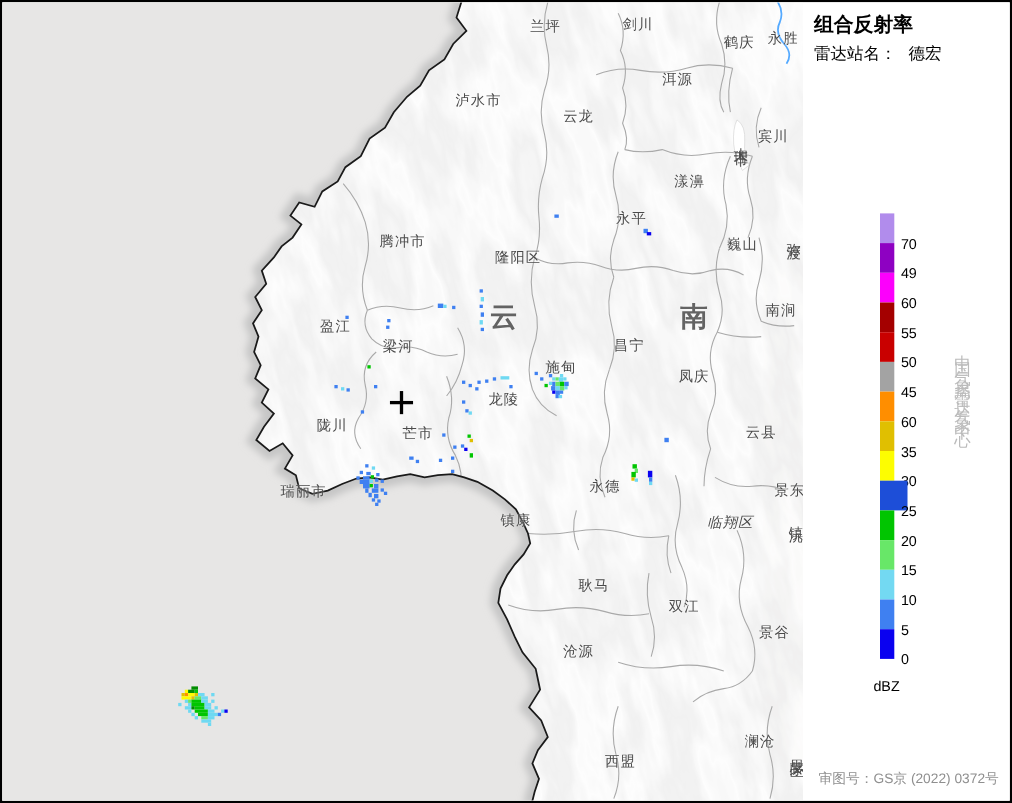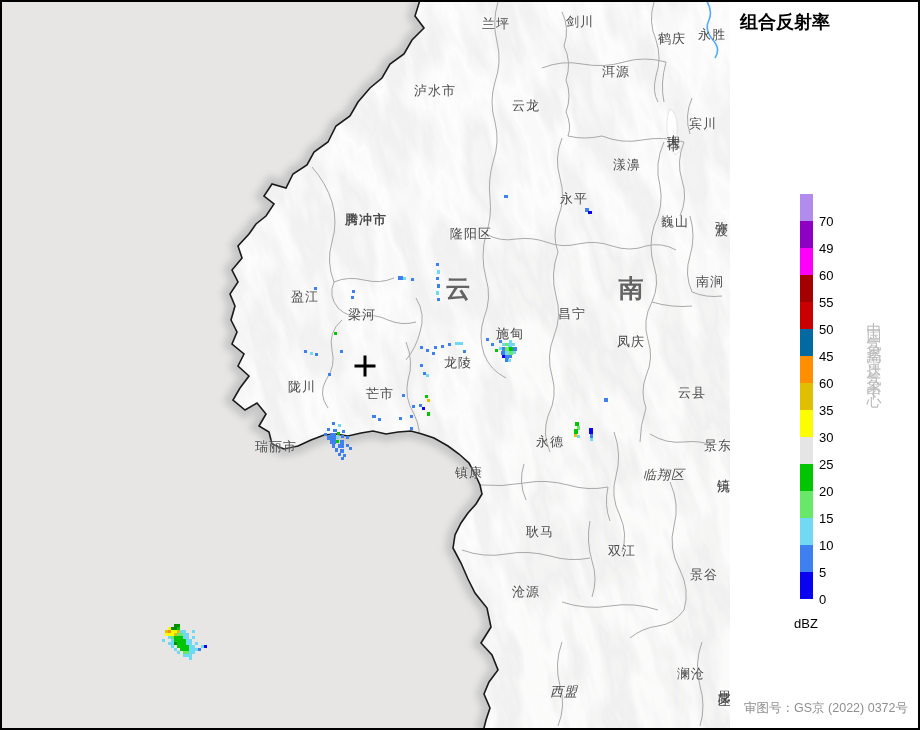--- a/index.html
+++ b/index.html
@@ -274,21 +274,21 @@
         <div class="lbl" style="left: 710px; top: 33px;">永胜</div>
         <div class="lbl" style="left: 433px; top: 89px;">泸水市</div>
         <div class="lbl" style="left: 614px; top: 70px;">洱源</div>
         <div class="lbl" style="left: 524px; top: 104px;">云龙</div>
         <div class="lbl v" style="left: 671px; top: 125px;">大理市</div>
         <div class="lbl" style="left: 701px; top: 122px;">宾川</div>
         <div class="lbl" style="left: 625px; top: 163px;">漾濞</div>
         <div class="lbl" style="left: 572px; top: 197px;">永平</div>
         <div class="lbl" style="left: 673px; top: 220px;">巍山</div>
         <div class="lbl v" style="left: 719px; top: 211px;">弥渡</div>
-        <div class="lbl" style="left: 364px; top: 218px; font-weight: bold;">腾冲市</div>
+        <div class="lbl" style="left: 364px; top: 218px;">腾冲市</div>
         <div class="lbl" style="left: 469px; top: 232px;">隆阳区</div>
         <div class="lbl" style="left: 708px; top: 280px;">南涧</div>
         <div class="lbl big" style="left: 456px; top: 286px;">云</div>
         <div class="lbl big" style="left: 629px; top: 286px;">南</div>
         <div class="lbl" style="left: 303px; top: 295px;">盈江</div>
         <div class="lbl" style="left: 360px; top: 313px;">梁河</div>
         <div class="lbl" style="left: 570px; top: 312px;">昌宁</div>
         <div class="lbl" style="left: 508px; top: 332px;">施甸</div>
         <div class="lbl" style="left: 629px; top: 340px;">凤庆</div>
         <div class="lbl" style="left: 456px; top: 361px;">龙陵</div>
@@ -299,31 +299,35 @@
         <div class="lbl" style="left: 548px; top: 440px;">永德</div>
         <div class="lbl" style="left: 467px; top: 471px;">镇康</div>
         <div class="lbl" style="left: 662px; top: 473px; font-style: italic;">临翔区</div>
         <div class="lbl" style="left: 716px; top: 444px;">景东</div>
         <div class="lbl v" style="left: 721px; top: 468px;">镇沅</div>
         <div class="lbl" style="left: 538px; top: 530px;">耿马</div>
         <div class="lbl" style="left: 620px; top: 549px;">双江</div>
         <div class="lbl" style="left: 702px; top: 573px;">景谷</div>
         <div class="lbl" style="left: 524px; top: 590px;">沧源</div>
         <div class="lbl" style="left: 653px; top: 672px; margin-left: 36px;">澜沧</div>
-        <div class="lbl" style="left: 562px; top: 690px; font-style: italic;">西盟</div>
+        <div class="lbl" style="left: 562px; top: 690px;">西盟</div>
         <div class="lbl v" style="left: 722px; top: 681px;">思茅区</div>
       </div>
 
     <div id="site-cross" style="left: 363px; top: 364px;"></div>
   </div>
 
   <div id="panel">
     <div id="panel-title">组合反射率</div>
 
     <div id="info">
+      <div class="info-row">
+        <span class="info-label">雷达站名：</span>
+        <span class="info-value">德宏</span>
+      </div>
       <div class="info-row">
         <span class="info-label"></span>
       </div>
     </div>
 
     <div id="legend">
         <div class="seg" style="background: rgb(177, 140, 236);">
           <span class="tick">70</span>
         </div>
         <div class="seg" style="background: rgb(142, 1, 194);">
@@ -331,33 +335,33 @@
         </div>
         <div class="seg" style="background: rgb(252, 0, 252);">
           <span class="tick">60</span>
         </div>
         <div class="seg" style="background: rgb(164, 0, 0);">
           <span class="tick">55</span>
         </div>
         <div class="seg" style="background: rgb(201, 0, 0);">
           <span class="tick">50</span>
         </div>
-        <div class="seg" style="background: #0369a1;">
+        <div class="seg" style="background: #a3a3a3;">
           <span class="tick">45</span>
         </div>
         <div class="seg" style="background: rgb(255, 142, 0);">
           <span class="tick">60</span>
         </div>
         <div class="seg" style="background: rgb(224, 191, 1);">
           <span class="tick">35</span>
         </div>
         <div class="seg" style="background: rgb(253, 253, 1);">
           <span class="tick">30</span>
         </div>
-        <div class="seg" style="background: #e5e5e5;">
+        <div class="seg" style="background: #1d4ed8; padding-left: 12px;">
           <span class="tick">25</span>
         </div>
         <div class="seg" style="background: rgb(1, 197, 1);">
           <span class="tick">20</span>
         </div>
         <div class="seg" style="background: rgb(104, 231, 104);">
           <span class="tick">15</span>
         </div>
         <div class="seg" style="background: rgb(115, 217, 242);">
           <span class="tick">10</span>

